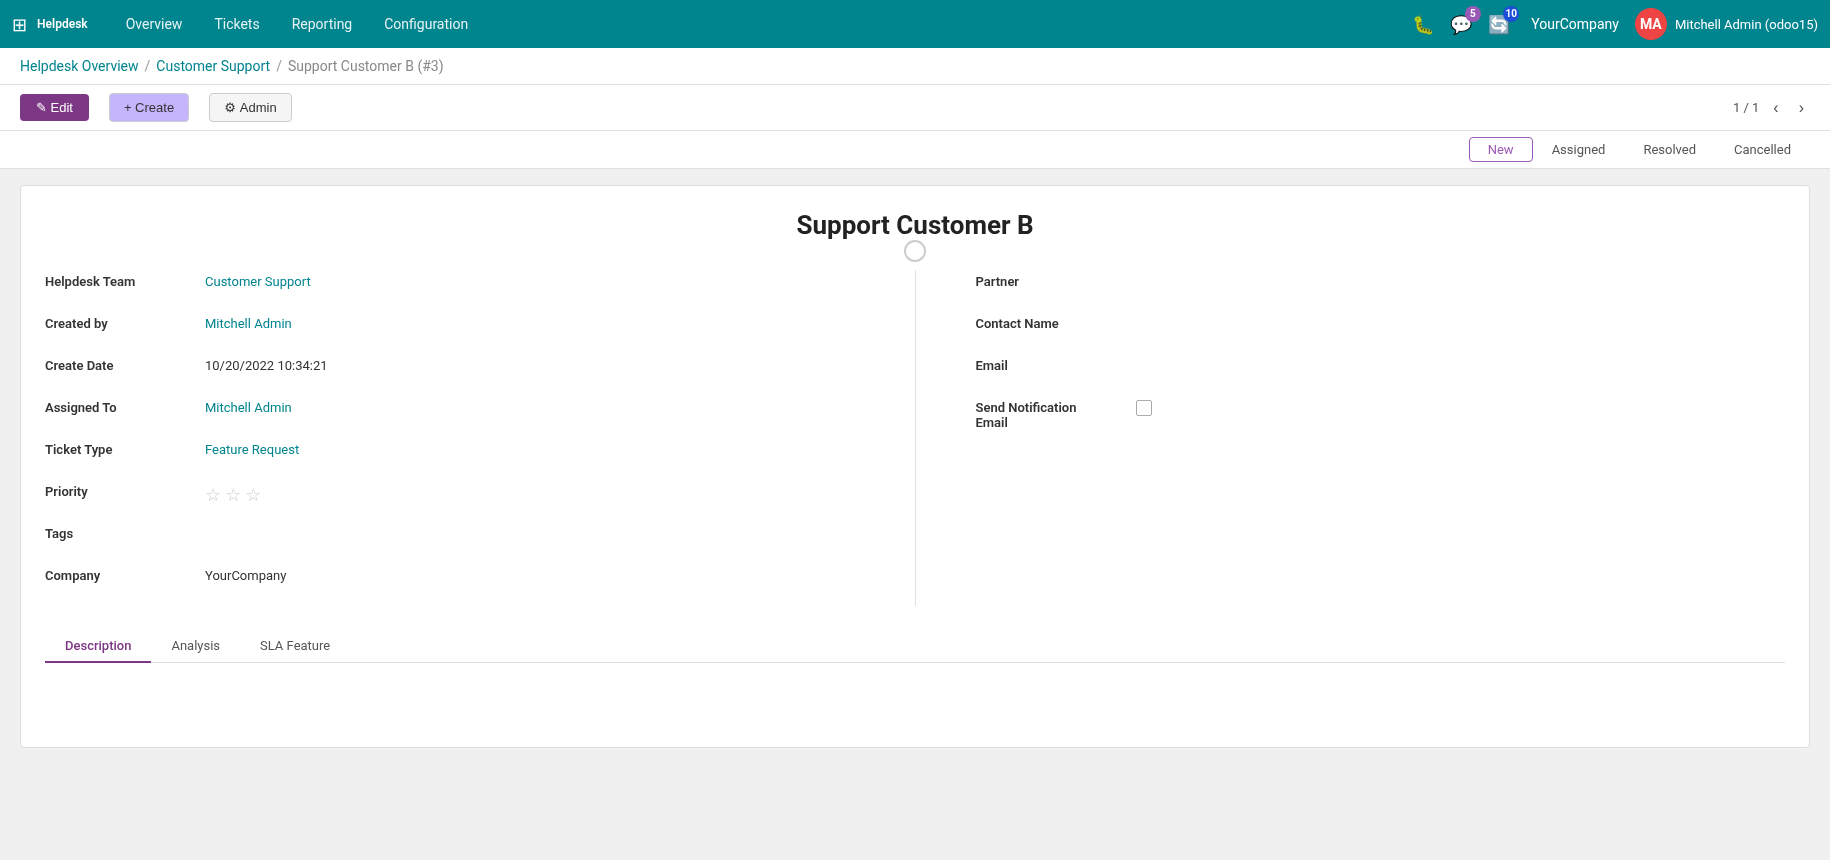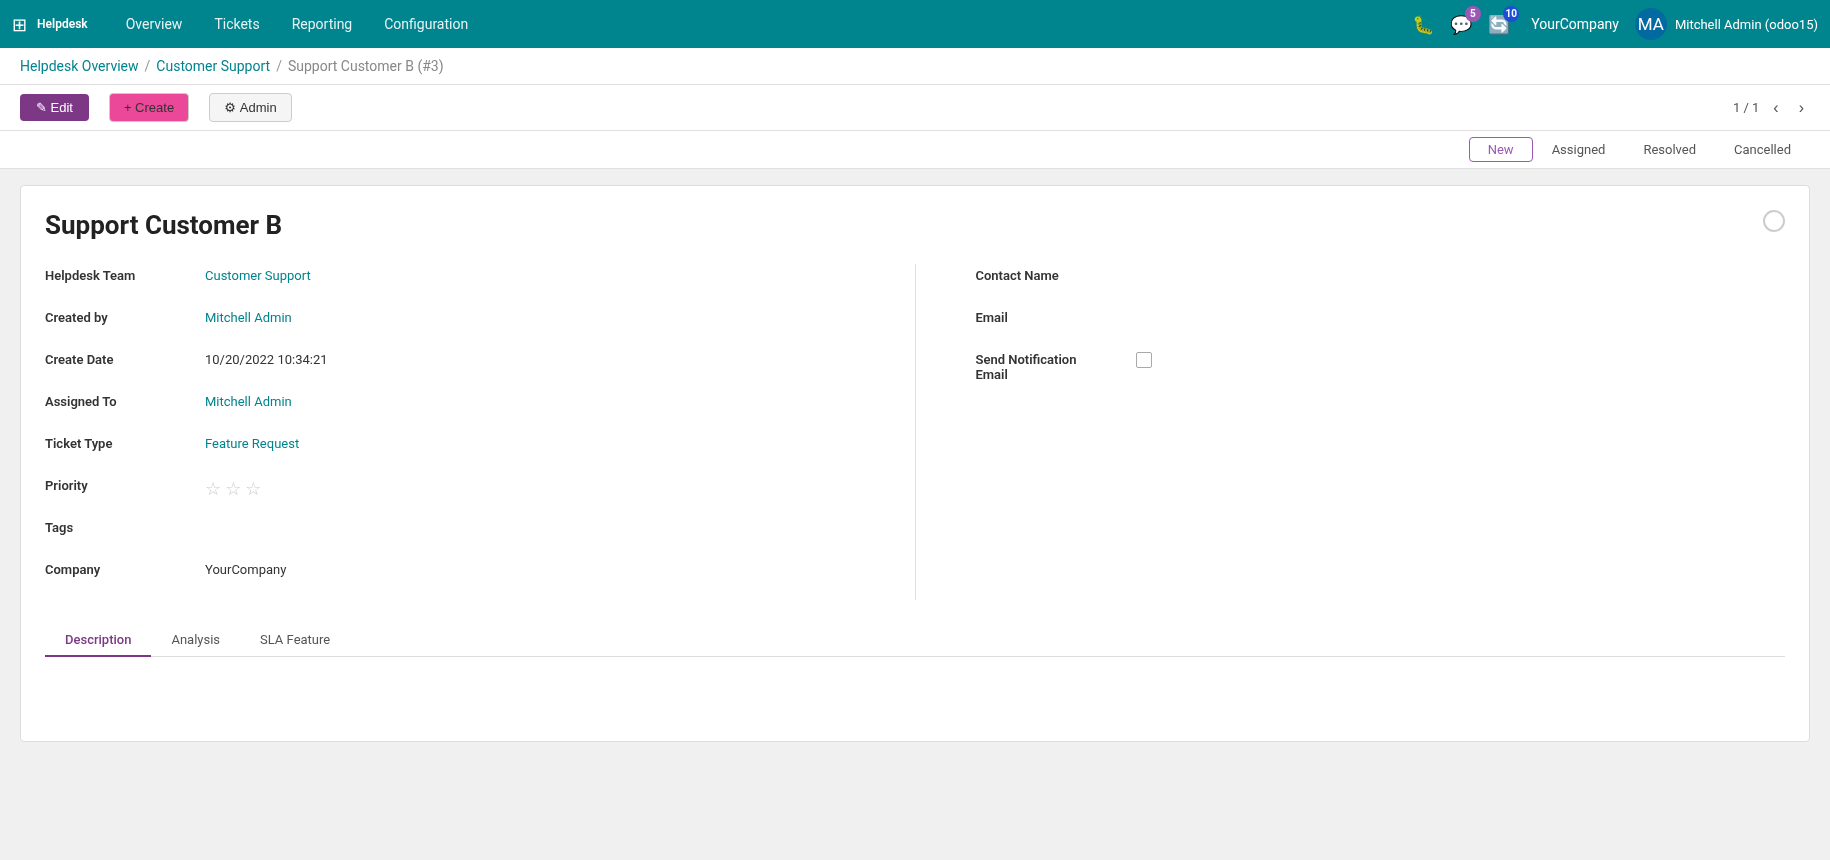--- a/index.html
+++ b/index.html
@@ -46,23 +46,23 @@
       height: 16px;
       display: flex;
       align-items: center;
       justify-content: center;
       font-weight: bold;
     }
     .badge.purple { background: #9b59b6; }
     .company-name { color: white; font-size: 14px; margin: 0 8px; cursor: pointer; }
     .user-avatar {
       width: 32px; height: 32px; border-radius: 50%;
-      background: #0369a1;
+      background: #ef4444;
       display: flex; align-items: center; justify-content: center;
-      color: white; font-size: 17px; font-weight: normal;
+      color: white; font-size: 14px; font-weight: bold;
       cursor: pointer; overflow: hidden;
     }
     .user-label { color: white; font-size: 13px; cursor: pointer; }
 
     
     .breadcrumb-bar {
       background: white;
       padding: 10px 20px;
       display: flex;
       align-items: center;
@@ -89,21 +89,21 @@
       border: none;
       padding: 6px 16px;
       border-radius: 4px;
       cursor: pointer;
       font-size: 13px;
       display: flex;
       align-items: center;
       gap: 4px;
     }
     .btn-create {
-      background: #ec4899;
+      background: #c4b5fd;
       color: #333;
       border: 1px solid #ccc;
       padding: 6px 14px;
       border-radius: 4px;
       cursor: pointer;
       font-size: 13px;
     }
     .btn-action {
       background: #f5f5f5;
       color: #333;
@@ -166,23 +166,24 @@
       padding: 16px 20px;
     }
     .record-card {
       background: white;
       border: 1px solid #ddd;
       border-radius: 4px;
       padding: 24px;
     }
     .record-title-row {
       display: flex;
-      align-items: flex-start;
+      align-items: center;
       justify-content: space-between;
-      margin-bottom: 24px;
+      margin-bottom: 8px;
+      flex-direction: column;
     }
     .record-title {
       font-size: 26px;
       font-weight: 700;
       color: #222;
     }
     .circle-indicator {
       width: 22px;
       height: 22px;
       border-radius: 50%;
@@ -382,20 +383,24 @@
           <span class="field-label">Company</span>
           <span class="field-value dark">YourCompany</span>
         </div>
 
       </div>
 
       <div class="divider-vertical"></div>
 
       <div class="form-right">
 
+        <div class="field-row">
+          <span class="field-label">Partner</span>
+          <span class="field-value"></span>
+        </div>
 
         <div class="field-row">
           <span class="field-label">Contact Name</span>
           <span class="field-value"></span>
         </div>
 
         <div class="field-row">
           <span class="field-label">Email</span>
           <span class="field-value"></span>
         </div>

